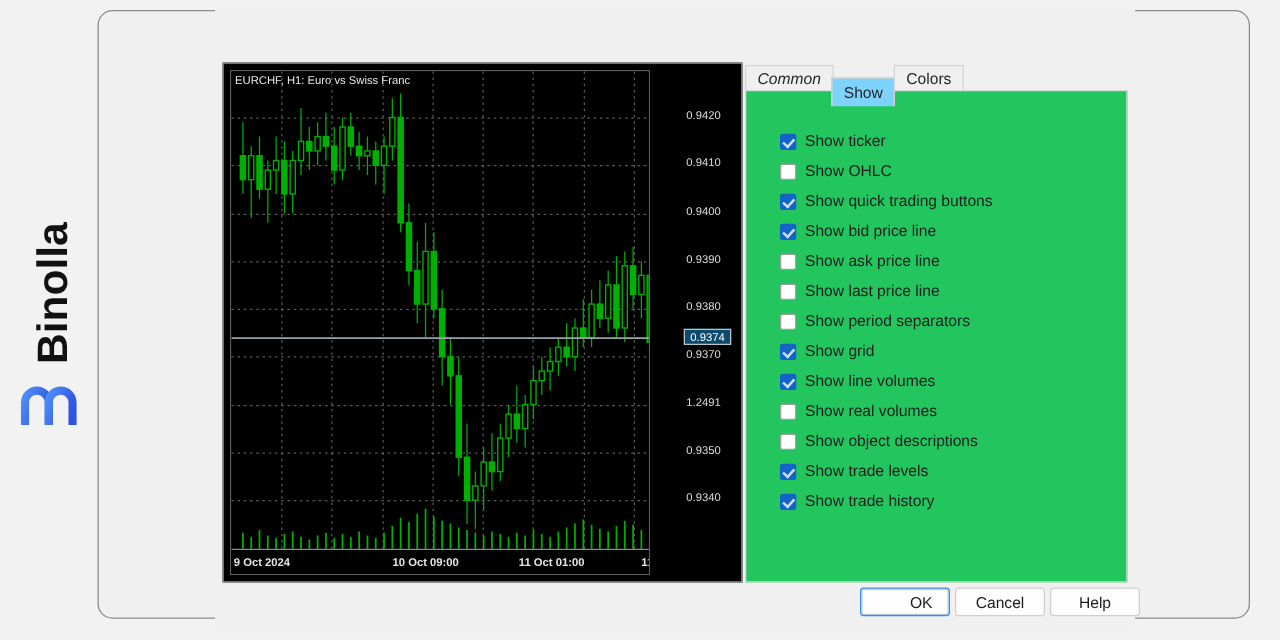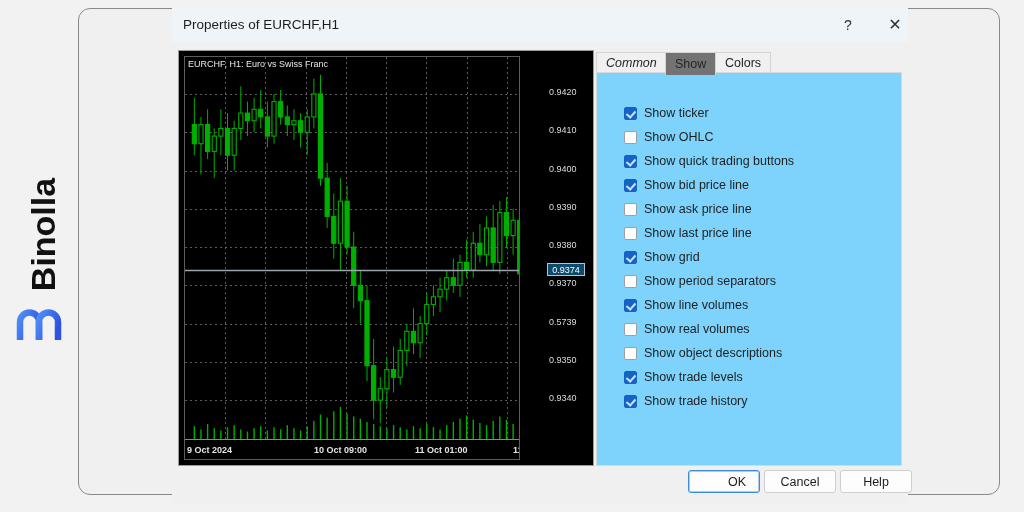--- a/index.html
+++ b/index.html
@@ -223,38 +223,38 @@
     color: #252525;
     background: #f0f0f0;
     border: 1px solid #d3d3d3;
     border-bottom: none;
     box-sizing: border-box;
     cursor: default;
     white-space: nowrap;
     font-family: "Liberation Sans", sans-serif;
   }
   .tab.active {
-    top: 2px;
+    top: 12px;
     height: 23px;
     line-height: 23px;
-    background: #737373;
+    background: #7dd3fc;
     border-color: #d3d3d3;
     z-index: 2;
   }
   #tab-common { left: 0px; font-style: italic; }
   #tab-show { left: 69px; }
   #tab-colors { left: 119px; }
 
   #tabbody {
     position: absolute;
     left: 0;
     top: 22px;
     width: 306px;
     height: 394px;
-    background: #7dd3fc;
+    background: #22c55e;
     border: 1px solid #d9d9d9;
     box-sizing: border-box;
   }
   #checklist {
     position: absolute;
     left: 27px;
     top: 28px;
     width: 265px;
   }
   .check-row {
@@ -346,25 +346,20 @@
       <path d="M4 34 L4 16 A9.5 9.5 0 0 1 23 16 L23 34" fill="none" stroke="url(#bg1)" stroke-width="6.5" stroke-linecap="butt"></path>
       <path d="M23 34 L23 16 A9.5 9.5 0 0 1 42 16 L42 34" fill="none" stroke="url(#bg1)" stroke-width="6.5" stroke-linecap="butt"></path>
     </svg>
   </div>
 </div>
 
 <div id="page-frame"></div>
 
 <div id="dialog">
 
-  <div id="titlebar">
-    <div id="title-text">Properties of EURCHF,H1</div>
-    <button class="title-btn" id="btn-help-title">?</button>
-    <button class="title-btn" id="btn-close-title">✕</button>
-  </div>
 
   <div id="chart-outer">
     <div id="chart-inner">
 
       <div id="chart-plot">
         <svg id="chart-svg" width="362" height="404" viewBox="0 0 362 404" xmlns="http://www.w3.org/2000/svg">
           <rect x="0" y="0" width="362" height="404" fill="#000000"></rect>
           <g id="grid-layer">
               <line x1="0" y1="37.5" x2="362" y2="37.5" stroke="#787878" stroke-width="1" stroke-dasharray="2 3" opacity="0.75"></line>
               <line x1="0" y1="75.5" x2="362" y2="75.5" stroke="#787878" stroke-width="1" stroke-dasharray="2 3" opacity="0.75"></line>
@@ -562,21 +557,21 @@
           </div>
       </div>
 
       <div id="price-axis">
           <div class="price-tick" style="top: 30.9677px;">0.9420</div>
           <div class="price-tick" style="top: 69.2473px;">0.9410</div>
           <div class="price-tick" style="top: 107.527px;">0.9400</div>
           <div class="price-tick" style="top: 145.806px;">0.9390</div>
           <div class="price-tick" style="top: 184.086px;">0.9380</div>
           <div class="price-tick" style="top: 222.366px;">0.9370</div>
-          <div class="price-tick" style="top: 260.645px;">0.5739</div>
+          <div class="price-tick" style="top: 260.645px;">1.2491</div>
           <div class="price-tick" style="top: 298.925px;">0.9350</div>
           <div class="price-tick" style="top: 337.204px;">0.9340</div>
           <div id="bid-price-label" style="top: 206.5px;">0.9374</div>
         </div>
     </div>
   </div>
 
   <div id="tabpanel">
     <div id="tabstrip">
       <div class="tab" id="tab-common">Common</div>
@@ -603,26 +598,26 @@
           </div>
           <div class="check-row">
             <span class="cbox off"></span>
             <span class="check-label">Show ask price line</span>
           </div>
           <div class="check-row">
             <span class="cbox off"></span>
             <span class="check-label">Show last price line</span>
           </div>
           <div class="check-row">
+            <span class="cbox off"></span>
+            <span class="check-label">Show period separators</span>
+          </div>
+          <div class="check-row">
             <span class="cbox on"></span>
             <span class="check-label">Show grid</span>
-          </div>
-          <div class="check-row">
-            <span class="cbox off"></span>
-            <span class="check-label">Show period separators</span>
           </div>
           <div class="check-row">
             <span class="cbox on"></span>
             <span class="check-label">Show line volumes</span>
           </div>
           <div class="check-row">
             <span class="cbox off"></span>
             <span class="check-label">Show real volumes</span>
           </div>
           <div class="check-row">

